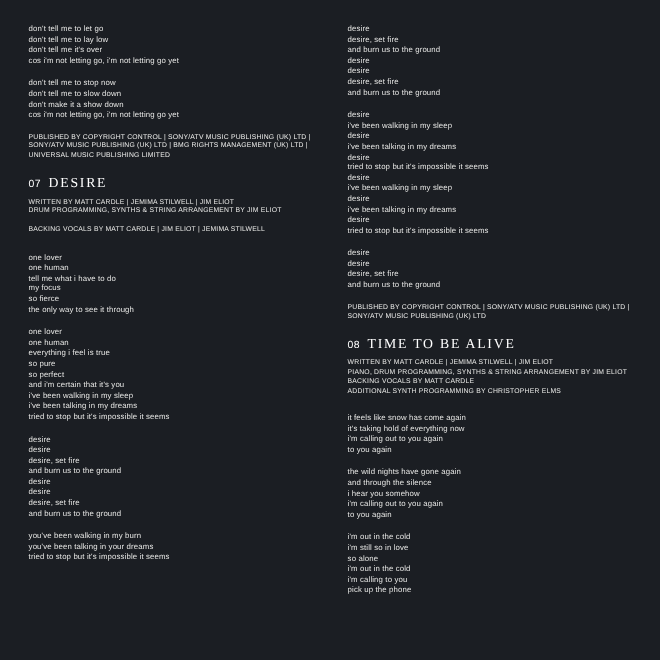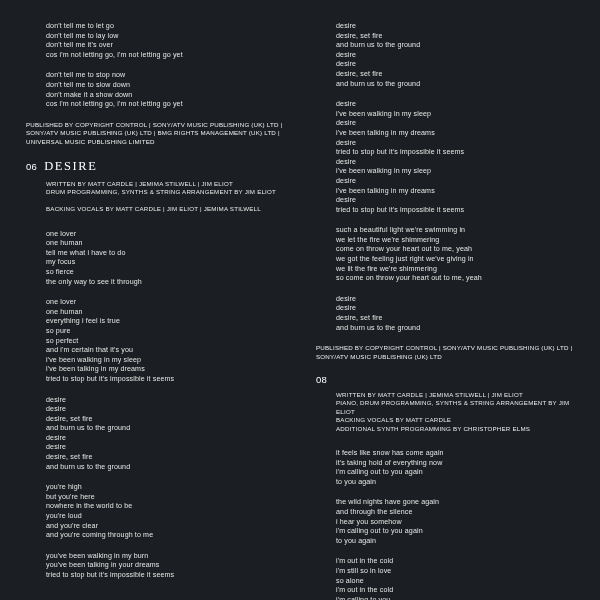--- a/index.html
+++ b/index.html
@@ -26,21 +26,20 @@
     display: flex;
     gap: 22px;
     height: 100%;
   }
   .col {
     width: 268px;
     flex: 0 0 268px;
   }
   .block {
     margin-bottom: 11px;
-    margin-left: 20px;
   }
   .lyric {
     font-size: 7.1px;
     line-height: 9.6px;
     letter-spacing: 0.12px;
     color: #e6e6e4;
     white-space: pre-wrap;
   }
   .credits {
     font-size: 6.2px;
@@ -90,21 +89,21 @@
 don't tell me to lay low
 don't tell me it's over
 cos i'm not letting go, i'm not letting go yet</div>
       <div class="block lyric">don't tell me to stop now
 don't tell me to slow down
 don't make it a show down
 cos i'm not letting go, i'm not letting go yet</div>
       <div class="published">PUBLISHED BY COPYRIGHT CONTROL | SONY/ATV MUSIC PUBLISHING (UK) LTD | SONY/ATV MUSIC PUBLISHING (UK) LTD | BMG RIGHTS MANAGEMENT (UK) LTD | UNIVERSAL MUSIC PUBLISHING LIMITED</div>
 
       <div class="track-head">
-        <span class="track-num">06</span>
+        <span class="track-num">07</span>
         <span class="track-title">DESIRE</span>
       </div>
       <div class="block credits">WRITTEN BY MATT CARDLE | JEMIMA STILWELL | JIM ELIOT
 DRUM PROGRAMMING, SYNTHS &amp; STRING ARRANGEMENT BY JIM ELIOT
 
 BACKING VOCALS BY MATT CARDLE | JIM ELIOT | JEMIMA STILWELL</div>
 
       <div class="spacer-sm"></div>
       <div class="block lyric">one lover
 one human
@@ -122,26 +121,20 @@
 i've been talking in my dreams
 tried to stop but it's impossible it seems</div>
       <div class="block lyric">desire
 desire
 desire, set fire
 and burn us to the ground
 desire
 desire
 desire, set fire
 and burn us to the ground</div>
-      <div class="block lyric">you're high
-but you're here
-nowhere in the world to be
-you're loud
-and you're clear
-and you're coming through to me</div>
       <div class="block lyric">you've been walking in my burn
 you've been talking in your dreams
 tried to stop but it's impossible it seems</div>
     </div>
 
     <div class="col">
       <div class="block lyric">desire
 desire, set fire
 and burn us to the ground
 desire
@@ -153,34 +146,29 @@
 desire
 i've been talking in my dreams
 desire
 tried to stop but it's impossible it seems
 desire
 i've been walking in my sleep
 desire
 i've been talking in my dreams
 desire
 tried to stop but it's impossible it seems</div>
-      <div class="block lyric">such a beautiful light we're swimming in
-we let the fire we're shimmering
-come on throw your heart out to me, yeah
-we got the feeling just right we've giving in
-we lit the fire we're shimmering
-so come on throw your heart out to me, yeah</div>
       <div class="block lyric">desire
 desire
 desire, set fire
 and burn us to the ground</div>
       <div class="published">PUBLISHED BY COPYRIGHT CONTROL | SONY/ATV MUSIC PUBLISHING (UK) LTD | SONY/ATV MUSIC PUBLISHING (UK) LTD</div>
 
       <div class="track-head">
         <span class="track-num">08</span>
+        <span class="track-title">TIME TO BE ALIVE</span>
       </div>
       <div class="block credits">WRITTEN BY MATT CARDLE | JEMIMA STILWELL | JIM ELIOT
 PIANO, DRUM PROGRAMMING, SYNTHS &amp; STRING ARRANGEMENT BY JIM ELIOT
 BACKING VOCALS BY MATT CARDLE
 ADDITIONAL SYNTH PROGRAMMING BY CHRISTOPHER ELMS</div>
 
       <div class="spacer-sm"></div>
       <div class="block lyric">it feels like snow has come again
 it's taking hold of everything now
 i'm calling out to you again

